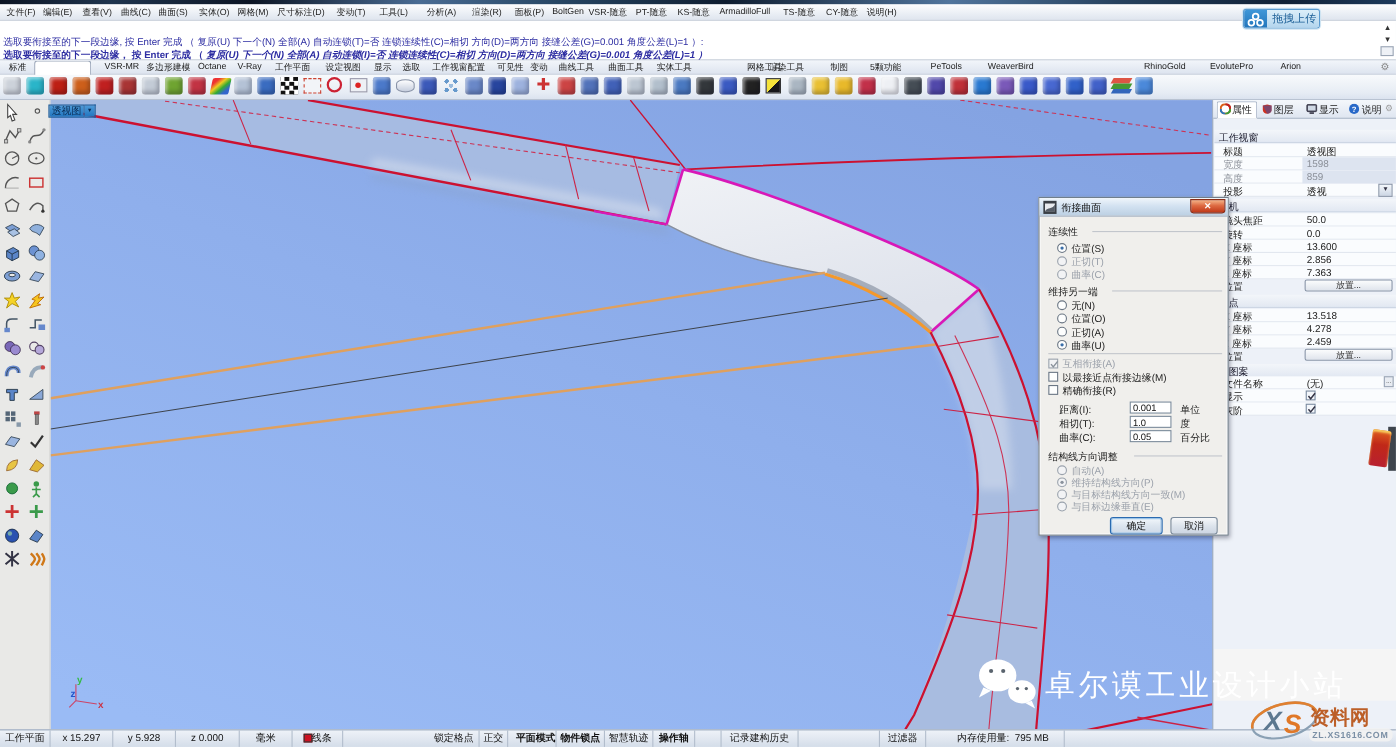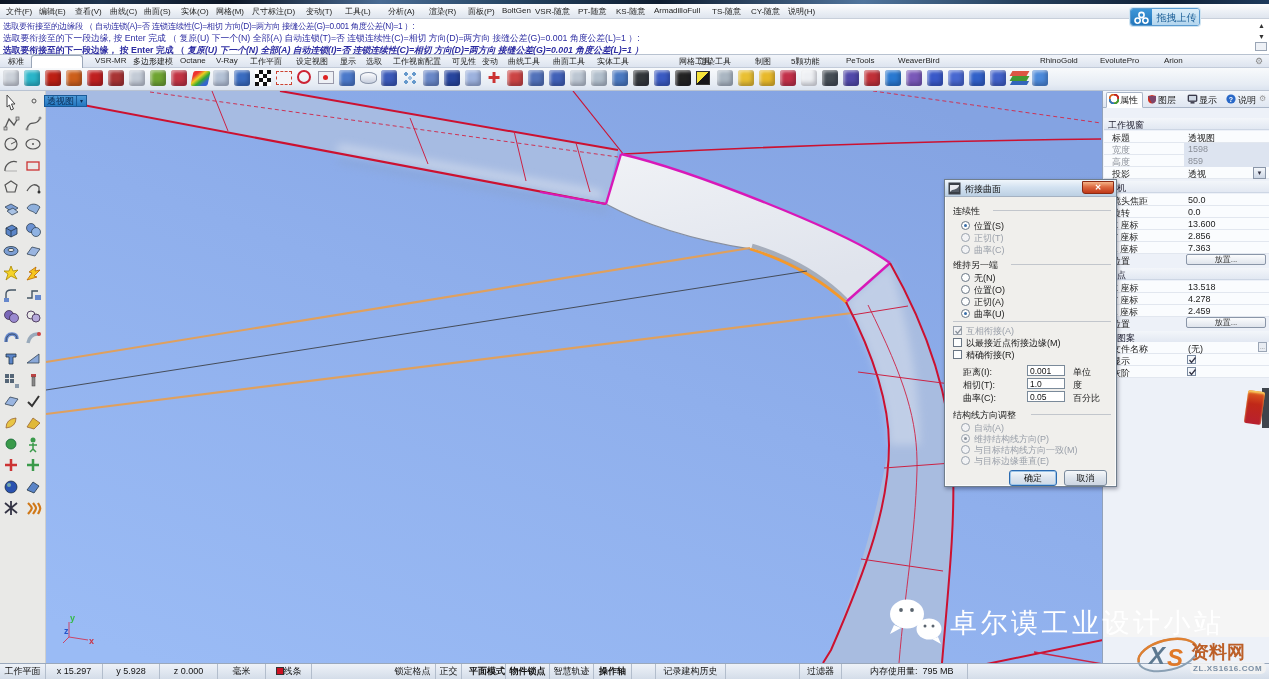--- a/index.html
+++ b/index.html
@@ -25,21 +25,20 @@
     <span class="abs" style="left:502px;top:2px;font-size:8px;color:#1c1c1c;white-space:nowrap;">BoltGen</span>
     <span class="abs" style="left:535px;top:2px;font-size:8px;color:#1c1c1c;white-space:nowrap;">VSR-随意</span>
     <span class="abs" style="left:578px;top:2px;font-size:8px;color:#1c1c1c;white-space:nowrap;">PT-随意</span>
     <span class="abs" style="left:616px;top:2px;font-size:8px;color:#1c1c1c;white-space:nowrap;">KS-随意</span>
     <span class="abs" style="left:654px;top:2px;font-size:8px;color:#1c1c1c;white-space:nowrap;">ArmadilloFull</span>
     <span class="abs" style="left:712px;top:2px;font-size:8px;color:#1c1c1c;white-space:nowrap;">TS-随意</span>
     <span class="abs" style="left:751px;top:2px;font-size:8px;color:#1c1c1c;white-space:nowrap;">CY-随意</span>
     <span class="abs" style="left:788px;top:2px;font-size:8px;color:#1c1c1c;white-space:nowrap;">说明(H)</span>
   </div>
 <div class="abs" style="left:0;top:19px;width:1269px;height:36px;background:#ffffff;border-bottom:1px solid #b8c2d0;color:#2d2da2;font-size:8.8px;">
-    <div class="abs" style="left:3px;top:2px;white-space:nowrap;font-size:8.3px;letter-spacing:-0.3px;">选取要衔接至的边缘段 （ 自动连锁(A)=否  连锁连续性(C)=相切  方向(D)=两方向  接缝公差(G)=0.001  角度公差(N)=1 ）:</div>
     <div class="abs" style="left:3px;top:14px;white-space:nowrap;">选取要衔接至的下一段边缘, 按 Enter 完成 （ 复原(U)  下一个(N)  全部(A)  自动连锁(T)=否  连锁连续性(C)=相切  方向(D)=两方向  接缝公差(G)=0.001  角度公差(L)=1 ）:</div>
     <div class="abs" style="left:3px;top:26px;white-space:nowrap;font-weight:bold;">选取要衔接至的下一段边缘， 按 <b>Enter</b> 完成 （ <i>复原(U)  下一个(N)  全部(A)  自动连锁(I)=<i>否</i>  连锁连续性(C)=<i>相切</i>  方向(D)=<i>两方向</i>  接缝公差(G)=<i>0.001</i>  角度公差(L)=<i>1</i> ）</i></div>
     <div class="abs" style="left:1256px;top:2px;width:11px;height:9px;font-size:7px;color:#333;text-align:center;line-height:9px;">▲</div>
     <div class="abs" style="left:1256px;top:13px;width:11px;height:9px;font-size:7px;color:#333;text-align:center;line-height:9px;">▼</div>
     <div class="abs" style="left:1255px;top:23px;width:12px;height:9px;border:1px solid #9aa5b5;background:#eef1f6;"></div>
   </div>
 <div class="abs" style="left:1130px;top:8px;width:70px;height:18px;border:1px solid #5b9bd0;border-radius:3px;overflow:hidden;box-shadow:0 0 0 1px #cfe4f2;">
 <div class="abs" style="left:0;top:0;width:21px;height:18px;background:linear-gradient(180deg,#3f97d8,#1f72b8);"></div>
 <svg class="abs" style="left:2px;top:1px;" width="17" height="16" viewBox="0 0 17 16">
       <circle cx="8.5" cy="5" r="2.6" fill="none" stroke="#fff" stroke-width="1.6"></circle>

